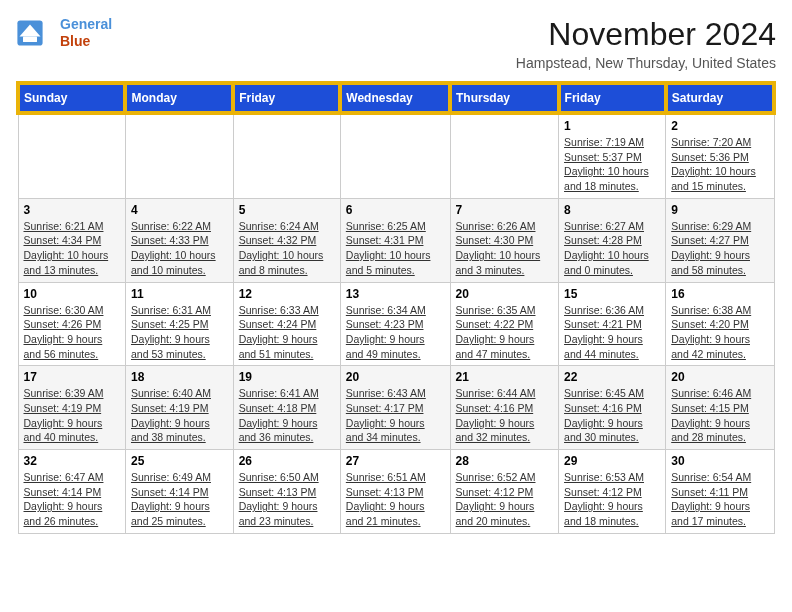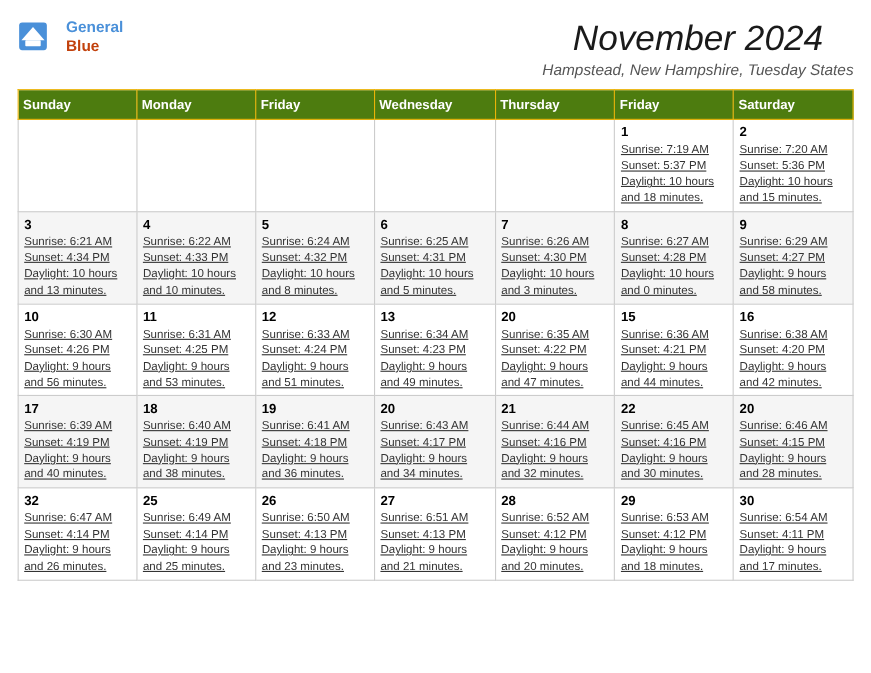--- a/index.html
+++ b/index.html
@@ -28,46 +28,45 @@
       line-height: 1.2;
     }
     .logo-text span {
       color: #4a90d9;
     }
     .logo-icon {
       width: 28px;
       height: 28px;
     }
     .title-section {
-      text-align: center;
-      font-style: italic;
+      text-align: right;
     }
     .month-title {
       font-size: 32px;
       font-weight: 300;
       color: #1a1a1a;
     }
     .location-title {
       font-size: 14px;
       color: #555;
       margin-top: 2px;
     }
     .calendar-table {
       width: 100%;
       border-collapse: collapse;
       font-size: 11px;
     }
     .calendar-table th {
-      background-color: #4d7c0f;
+      background-color: #1d4ed8;
       color: #fff;
       padding: 6px 4px;
       text-align: left;
       font-size: 12px;
       font-weight: bold;
-      border: 1px solid #eab308;
+      border: 4px solid #eab308;
     }
     .calendar-table td {
       border: 1px solid #ccc;
       vertical-align: top;
       padding: 4px 5px;
       min-height: 80px;
       height: 80px;
       width: 113px;
     }
     .calendar-table tr:nth-child(even) td {
@@ -102,21 +101,21 @@
       <polygon points="20,8 35,25 5,25" fill="white"></polygon>
       <rect x="10" y="25" width="20" height="8" rx="1" fill="white"></rect>
     </svg>
     <div class="logo-text">
       <div><span>General</span></div>
       <div><span style="color:#c2410c">Blue</span></div>
     </div>
   </div>
   <div class="title-section">
     <div class="month-title">November 2024</div>
-    <div class="location-title">Hampstead, New Hampshire, Tuesday States</div>
+    <div class="location-title">Hampstead, New Thursday, United States</div>
   </div>
 </div>
 
 <table class="calendar-table">
   <thead>
     <tr>
     <th>Sunday</th>
         <th>Monday</th>
         <th>Friday</th>
         <th>Wednesday</th>

